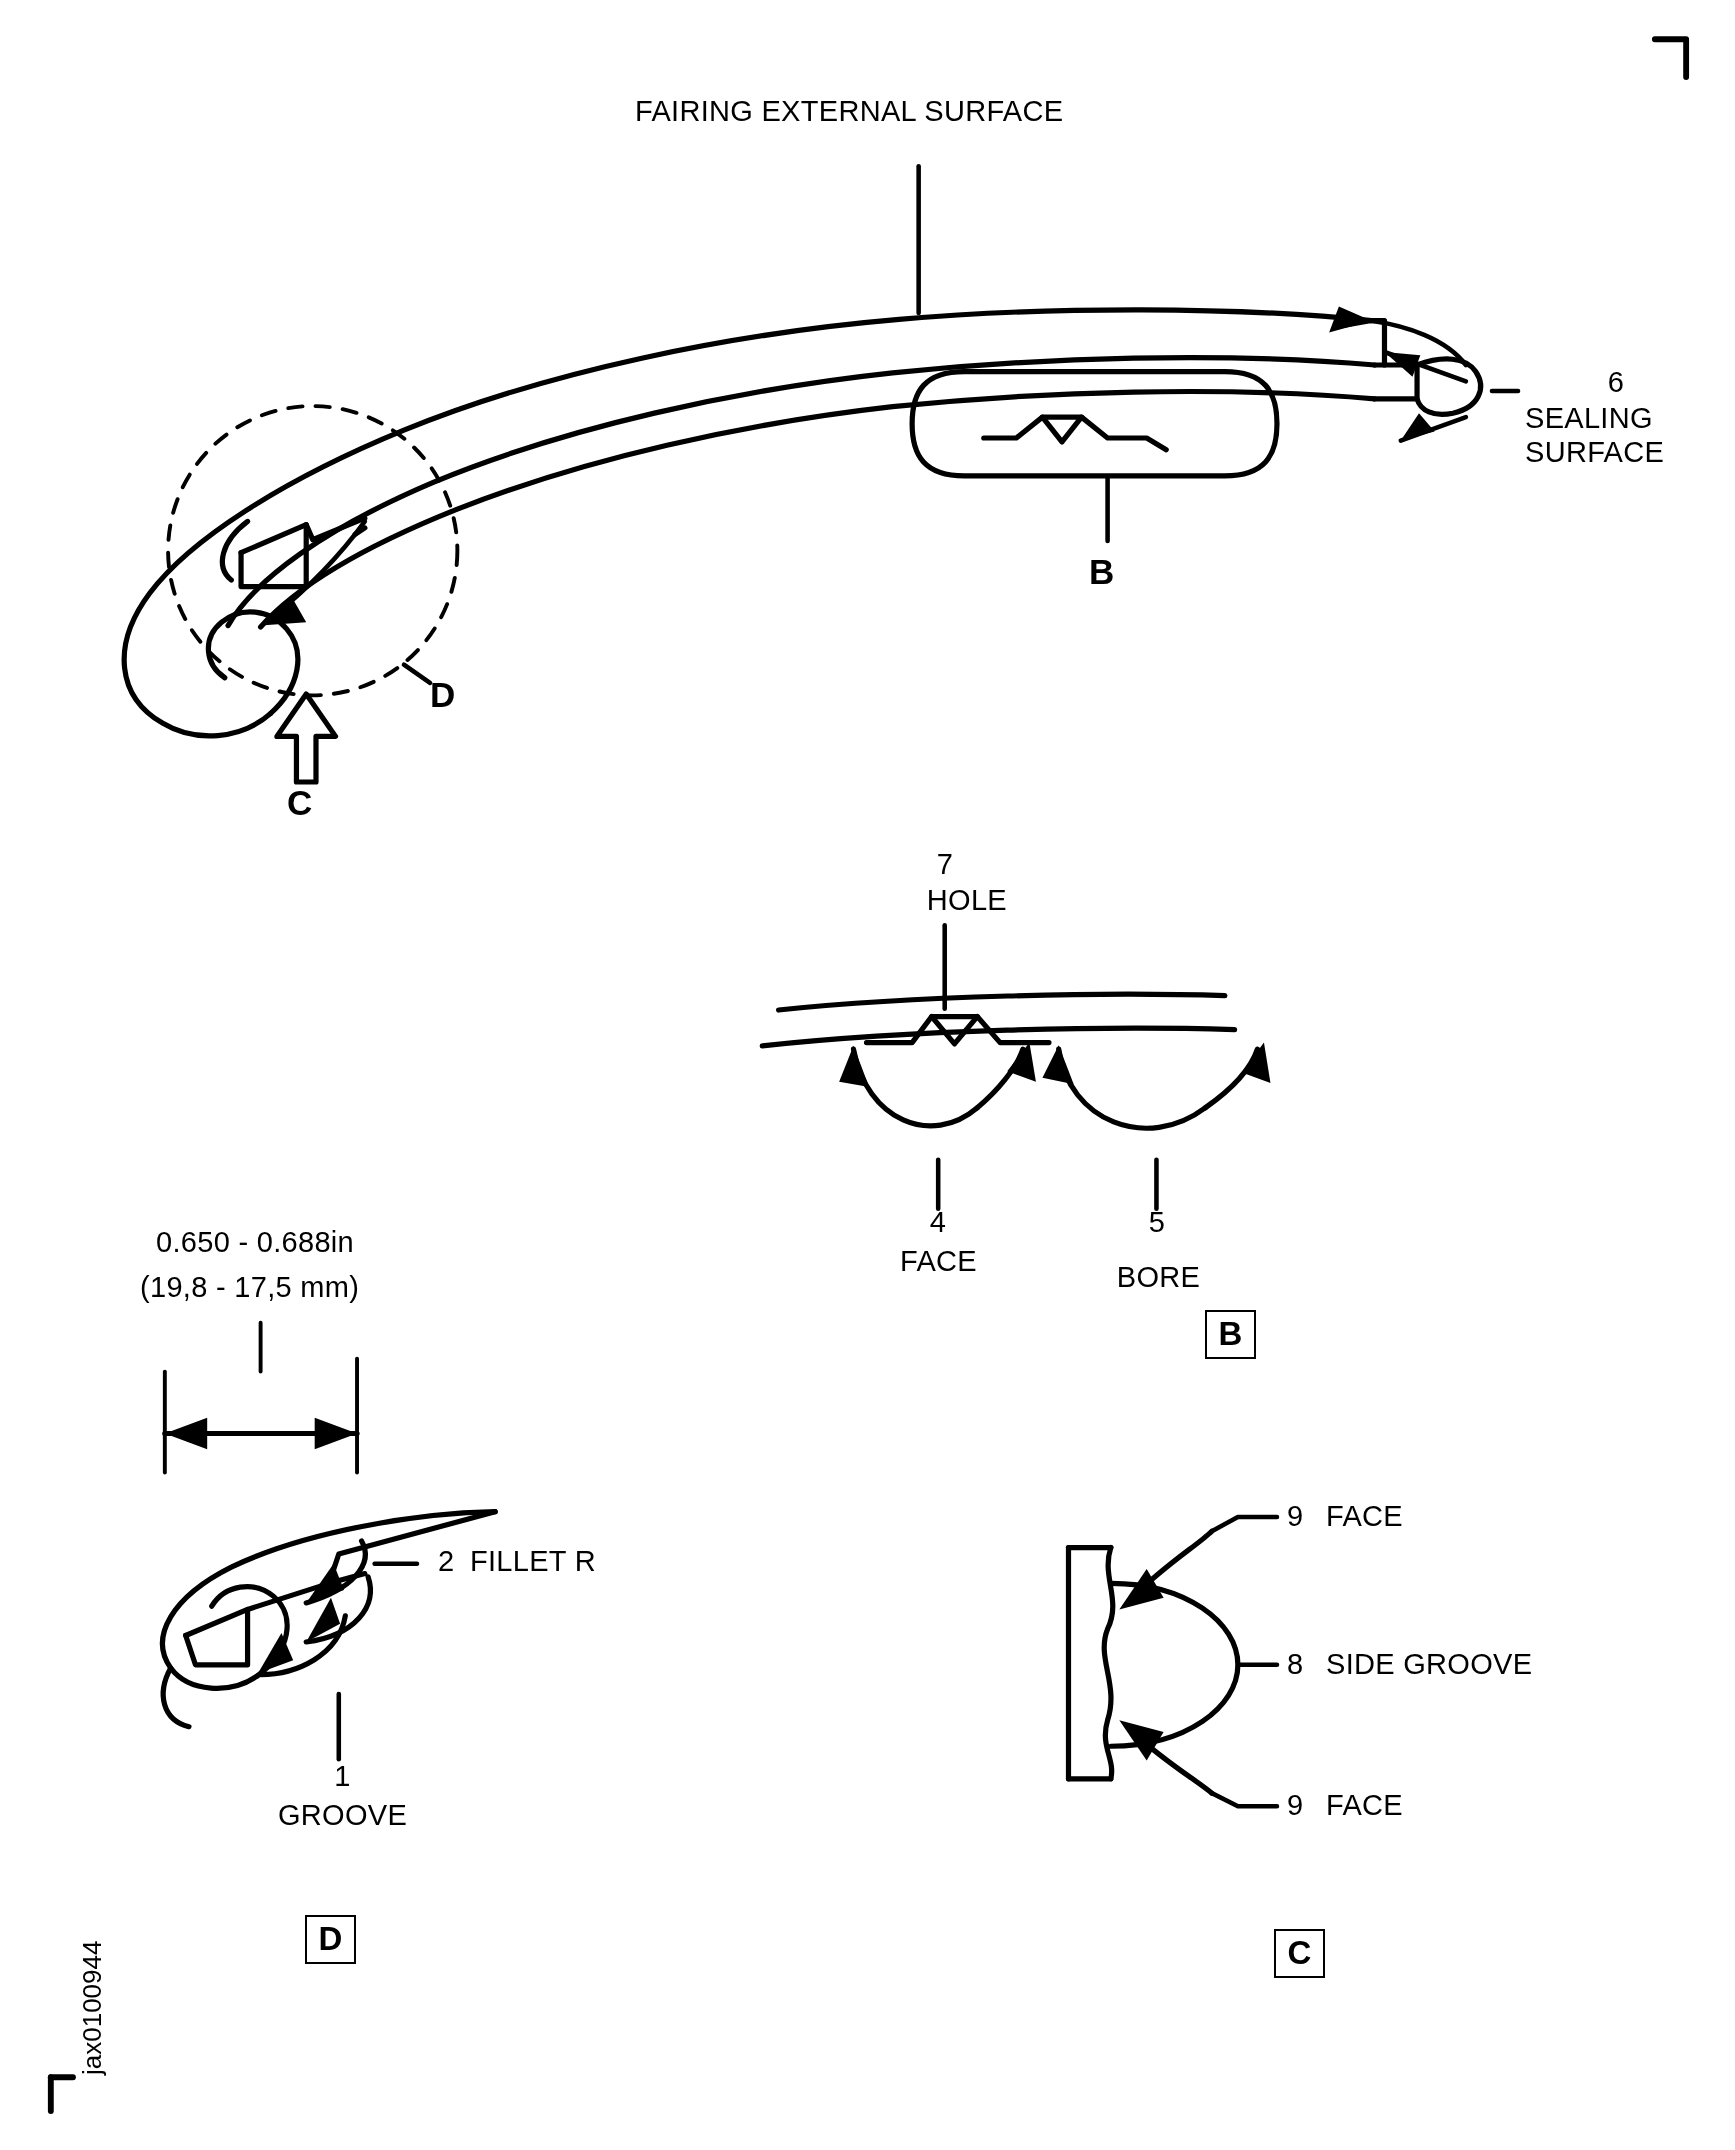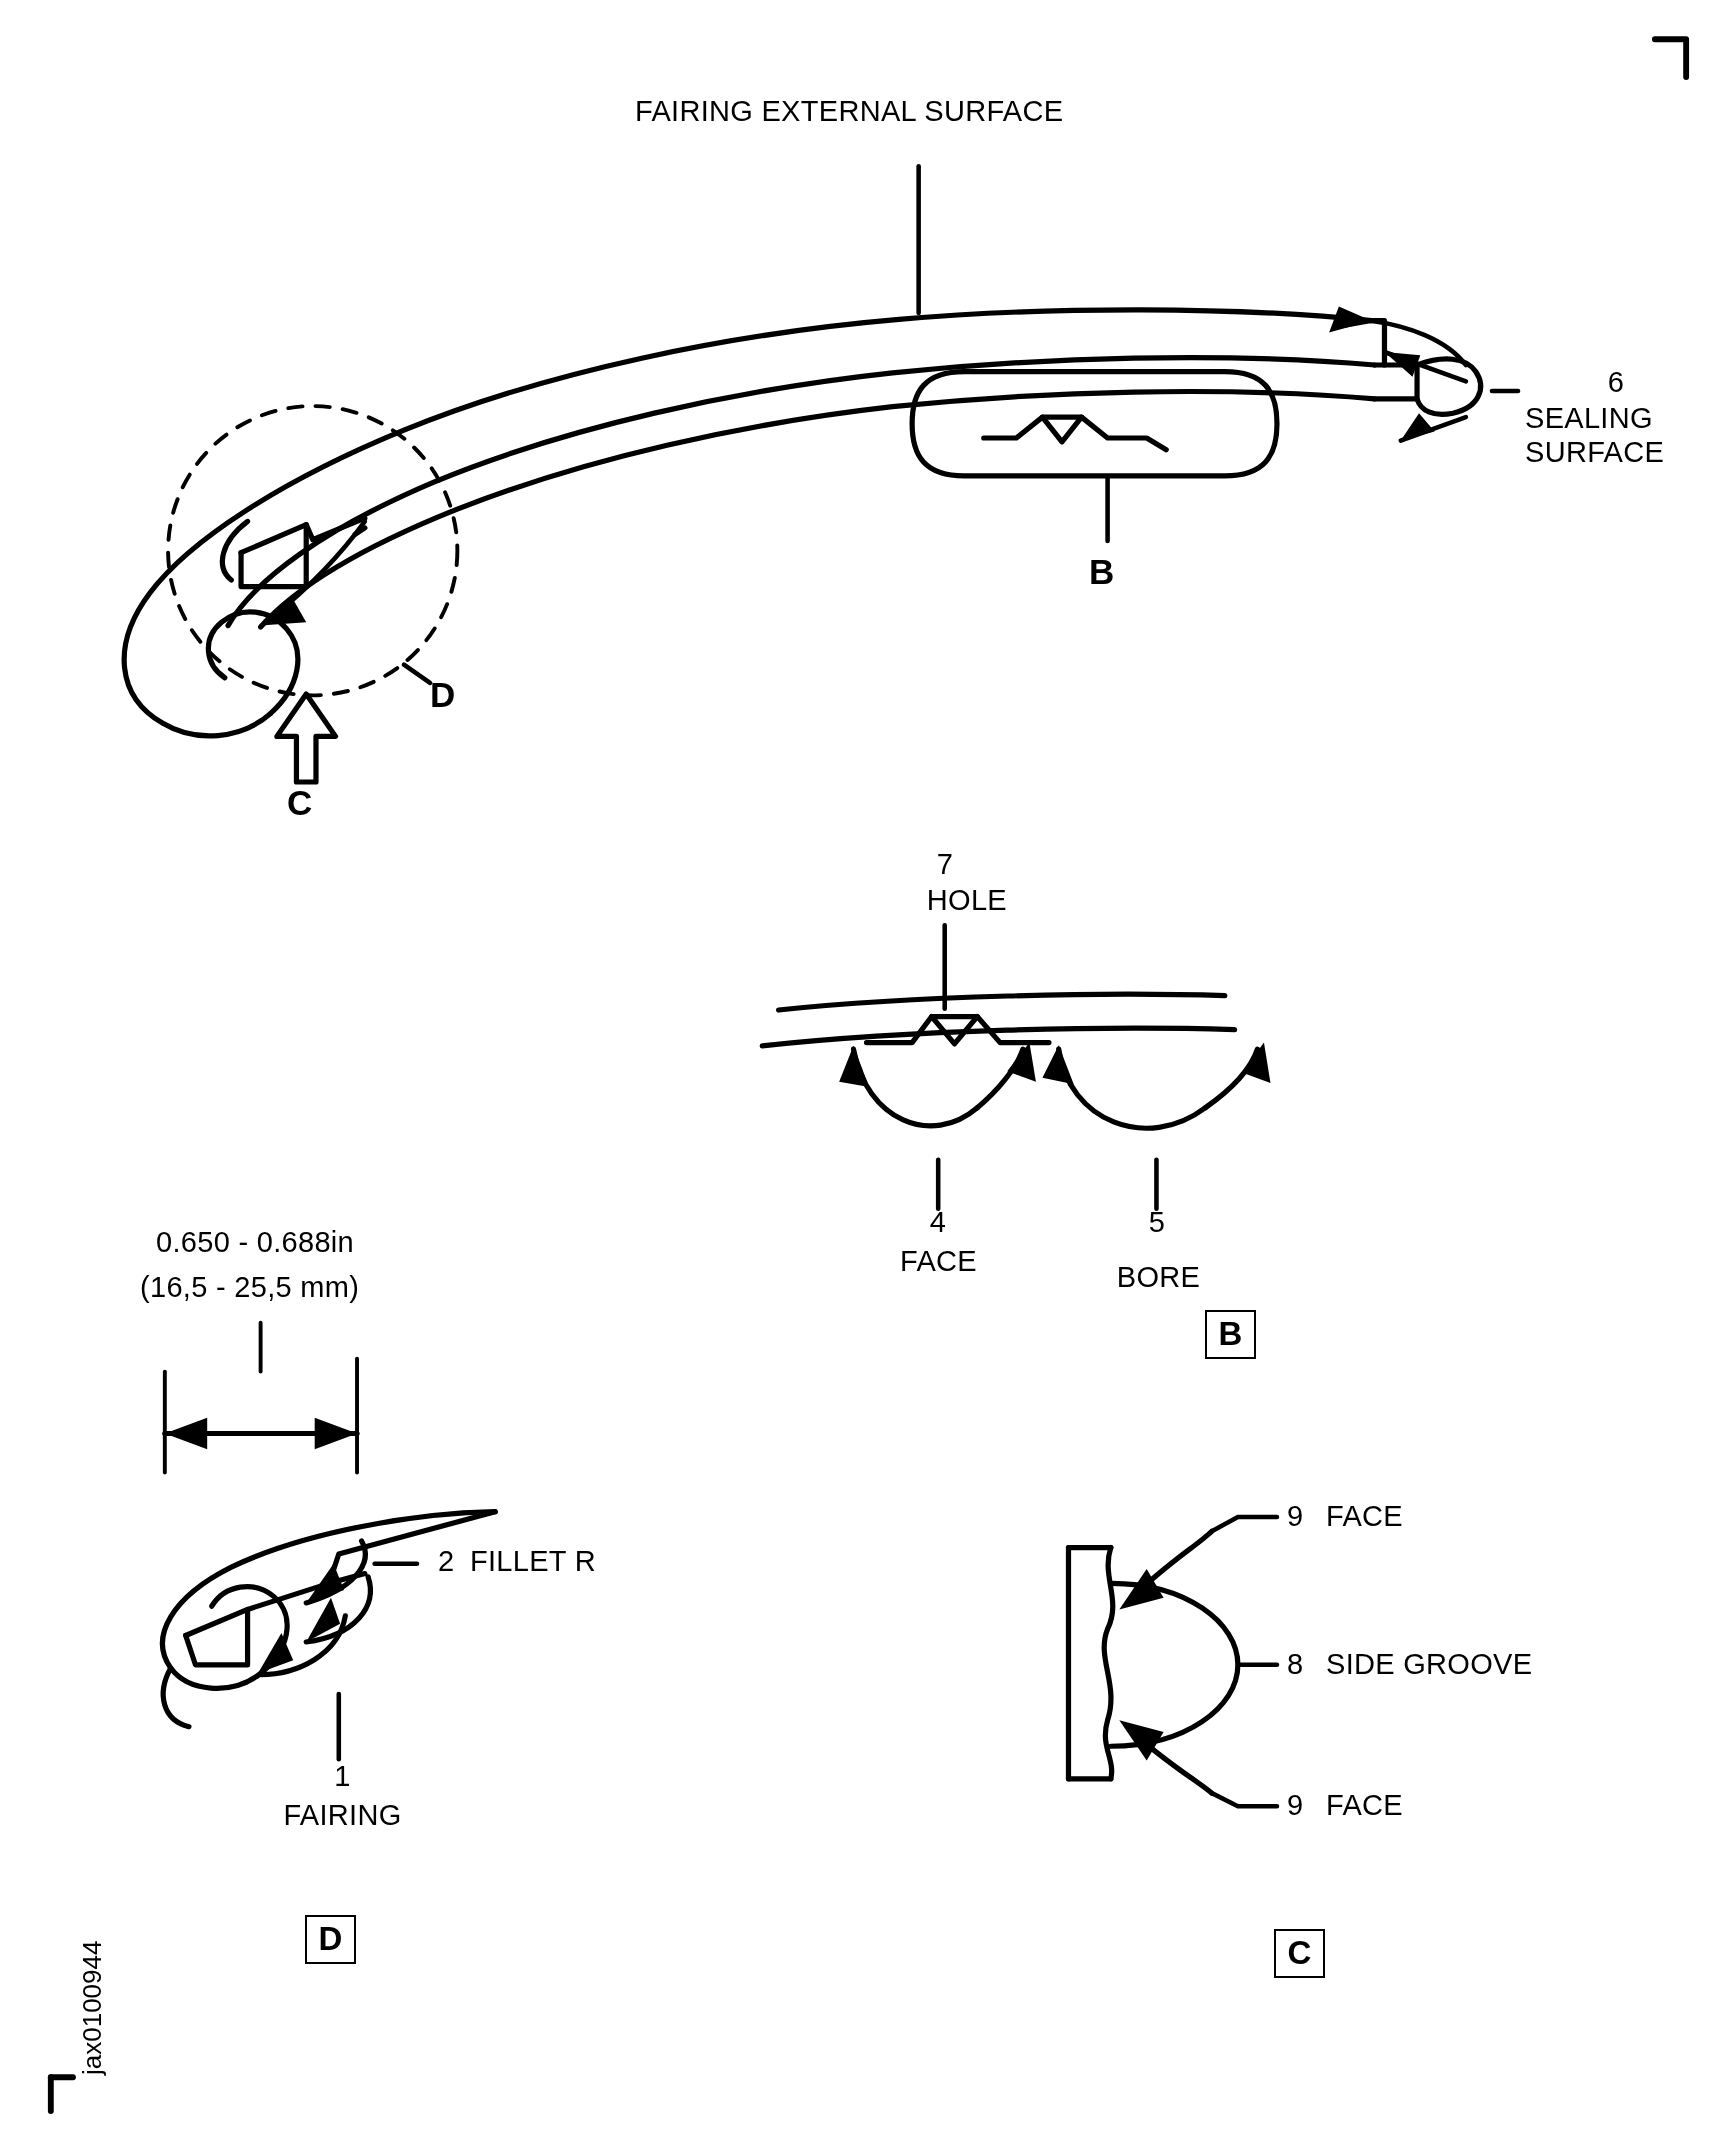--- a/index.html
+++ b/index.html
@@ -225,27 +225,27 @@
 
   <div class="lbl lbl-txt ctr" style="left:902px; top:1205px; width:72px;">4</div>
   <div class="lbl lbl-txt ctr" style="left:867px; top:1244px; width:143px;">FACE</div>
 
   <div class="lbl lbl-txt ctr" style="left:1121px; top:1205px; width:72px;">5</div>
   <div class="lbl lbl-txt ctr" style="left:1085px; top:1244px; width:147px;margin-top:16px;">BORE</div>
 
   <div class="viewbox" style="left:1205px; top:1310px;">B</div>
 
   <div class="lbl lbl-dim" style="left:156px; top:1225px;">0.650 - 0.688in</div>
-  <div class="lbl lbl-dim" style="left:140px; top:1270px;">(16,5 - 25,5 mm)</div>
+  <div class="lbl lbl-dim" style="left:140px; top:1270px;">(19,8 - 17,5 mm)</div>
 
   <div class="lbl lbl-txt" style="left:438px; top:1544px;">2</div>
   <div class="lbl lbl-txt" style="left:470px; top:1544px;">FILLET R</div>
 
   <div class="lbl lbl-txt ctr" style="left:313px; top:1759px; width:59px;">1</div>
-  <div class="lbl lbl-txt ctr" style="left:248px; top:1798px; width:189px;">FAIRING</div>
+  <div class="lbl lbl-txt ctr" style="left:248px; top:1798px; width:189px;">GROOVE</div>
 
   <div class="viewbox" style="left:305px; top:1915px;">D</div>
 
   <div class="lbl lbl-txt" style="left:1287px; top:1499px;">9</div>
   <div class="lbl lbl-txt" style="left:1326px; top:1499px;">FACE</div>
 
   <div class="lbl lbl-txt" style="left:1287px; top:1647px;">8</div>
   <div class="lbl lbl-txt" style="left:1326px; top:1647px;">SIDE GROOVE</div>
 
   <div class="lbl lbl-txt" style="left:1287px; top:1788px;">9</div>

